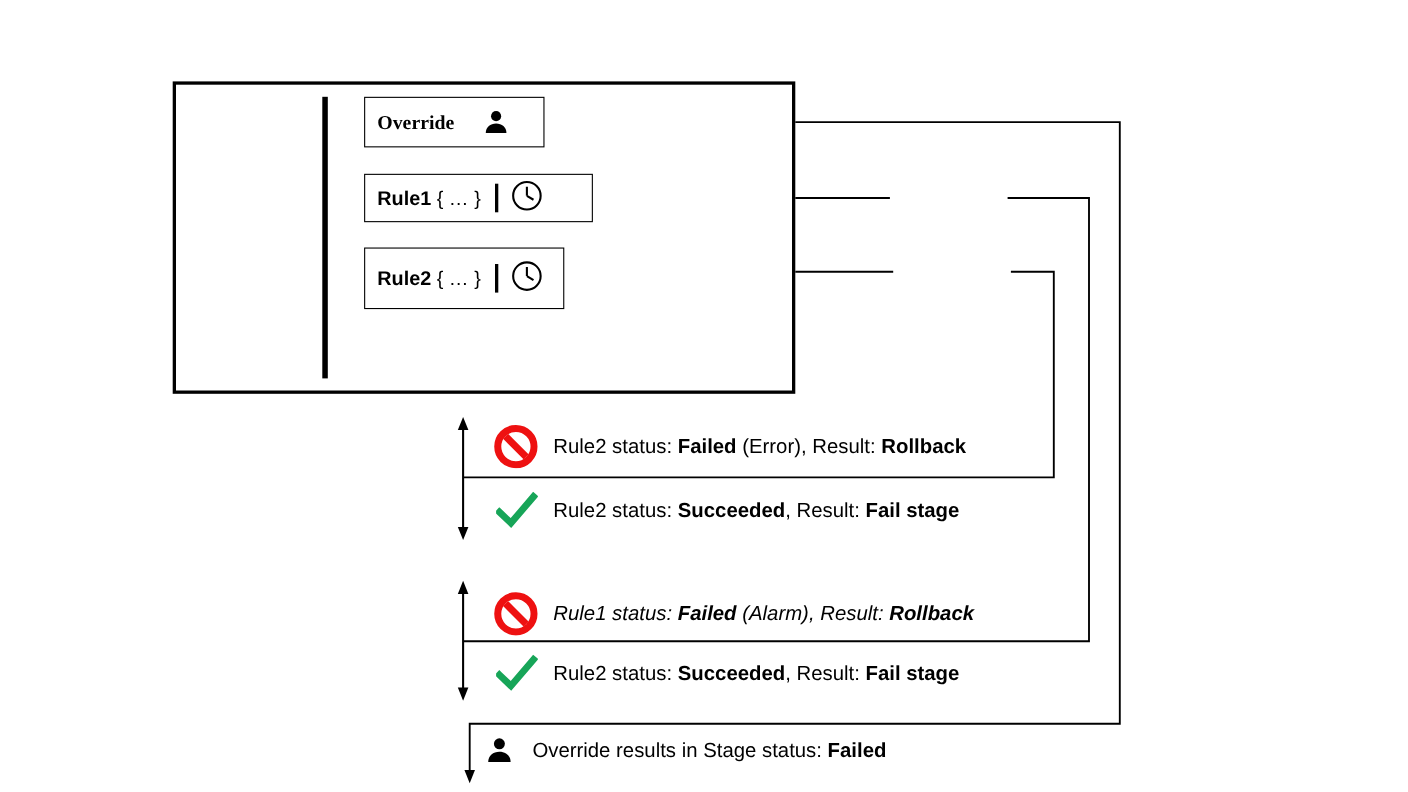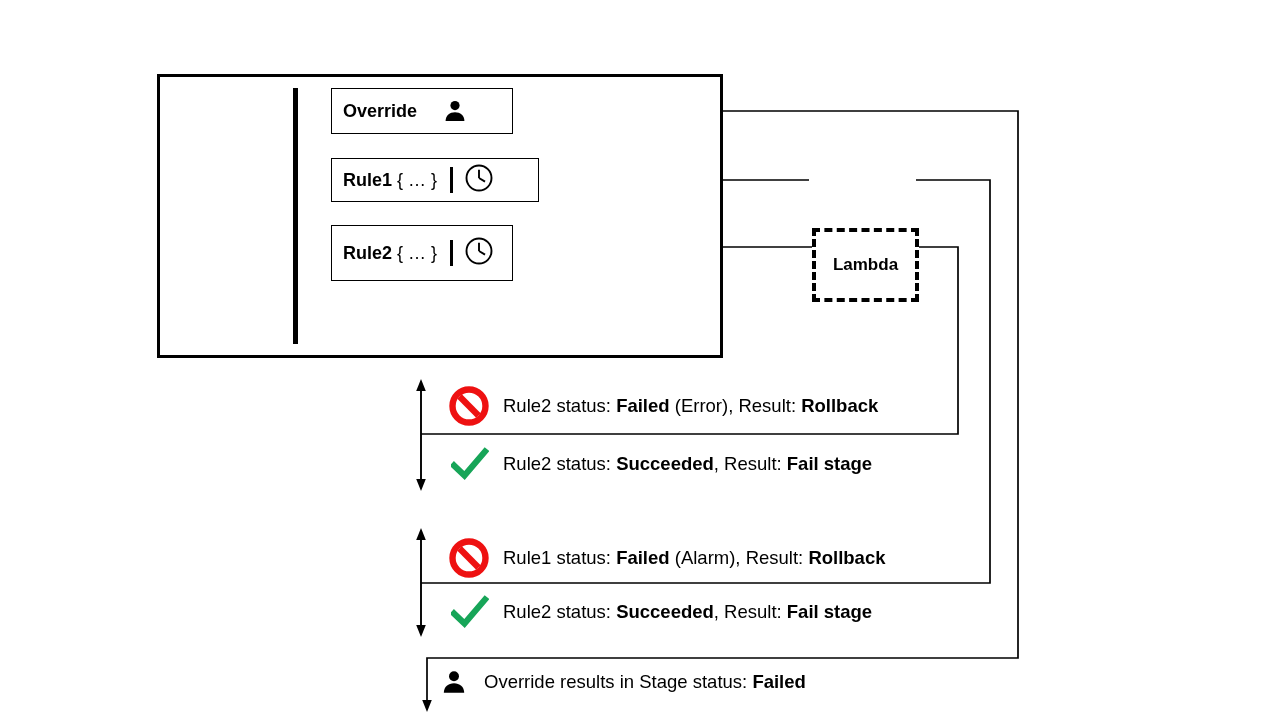--- a/index.html
+++ b/index.html
@@ -45,21 +45,21 @@
 
   #panel-divider{
     position:absolute;left:293px;top:88px;width:5px;height:256px;background:#000;
   }
 
   
   .action-box{
     position:absolute;border:1.6px solid #000;box-sizing:border-box;background:#fff;
     display:flex;align-items:center;
   }
-  #override-box{left:331px;top:88px;width:182px;height:46px;}
+  #override-box{left:331px;top:88px;width:164px;height:46px;font-family:Liberation Serif, serif;}
   #rule1-box{left:331px;top:158px;width:208px;height:44px;}
   #rule2-box{left:331px;top:225px;width:182px;height:56px;}
 
   .action-label{font-size:18px;font-weight:bold;padding-left:11px;white-space:nowrap;}
   .rule-inner{display:flex;align-items:center;padding-left:11px;white-space:nowrap;}
   .rule-name{font-size:18px;font-weight:bold;}
   .rule-braces{font-size:18px;font-weight:normal;margin-left:5px;}
   .rule-pipe{
     display:inline-block;width:2.5px;height:26px;background:#000;
     margin:0 11px 0 13px;
@@ -78,21 +78,21 @@
   
   .status-row{
     position:absolute;display:flex;align-items:center;white-space:nowrap;
   }
   .status-icon{flex:0 0 auto;display:flex;align-items:center;justify-content:center;}
   .status-text{font-size:18.5px;margin-left:14px;}
   .status-text b{font-weight:bold;}
 
   #row-r2-failed{left:449px;top:386px;}
   #row-r2-ok   {left:451px;top:447px;}
-  #row-r1-failed{left:449px;top:538px;}
+  #row-r1-failed{left:449px;top:538px;font-style:italic;}
   #row-r2-ok2  {left:451px;top:595px;}
   #row-override{left:441px;top:669px;}
 
   #row-override .status-text{margin-left:17px;}
 </style>
 </head>
 <body>
 
 <div class="stage">
 
@@ -156,23 +156,20 @@
       <span>
         <svg width="30" height="30" viewBox="0 0 30 30" aria-hidden="true">
           <circle cx="15" cy="15" r="12.5" fill="none" stroke="#000" stroke-width="1.9"></circle>
           <line x1="15" y1="15" x2="15" y2="6.8" stroke="#000" stroke-width="1.9"></line>
           <line x1="15" y1="15" x2="21" y2="18.6" stroke="#000" stroke-width="1.9"></line>
         </svg>
       </span>
     </span>
   </div>
 
-  <div class="svc-box" id="lambda-box">
-    <span>Lambda</span>
-  </div>
 
   <div class="status-row" id="row-r2-failed">
     <span class="status-icon">
       <svg width="40" height="40" viewBox="0 0 40 40" aria-hidden="true">
         <circle cx="20" cy="20" r="16.5" fill="none" stroke="#ee1111" stroke-width="6.4"></circle>
         <line x1="10.6" y1="10.6" x2="29.4" y2="29.4" stroke="#ee1111" stroke-width="6.4"></line>
       </svg>
     </span>
     <span class="status-text"><span>Rule2 status: </span><b>Failed</b><span> (Error), Result: </span><b>Rollback</b></span>
   </div>

